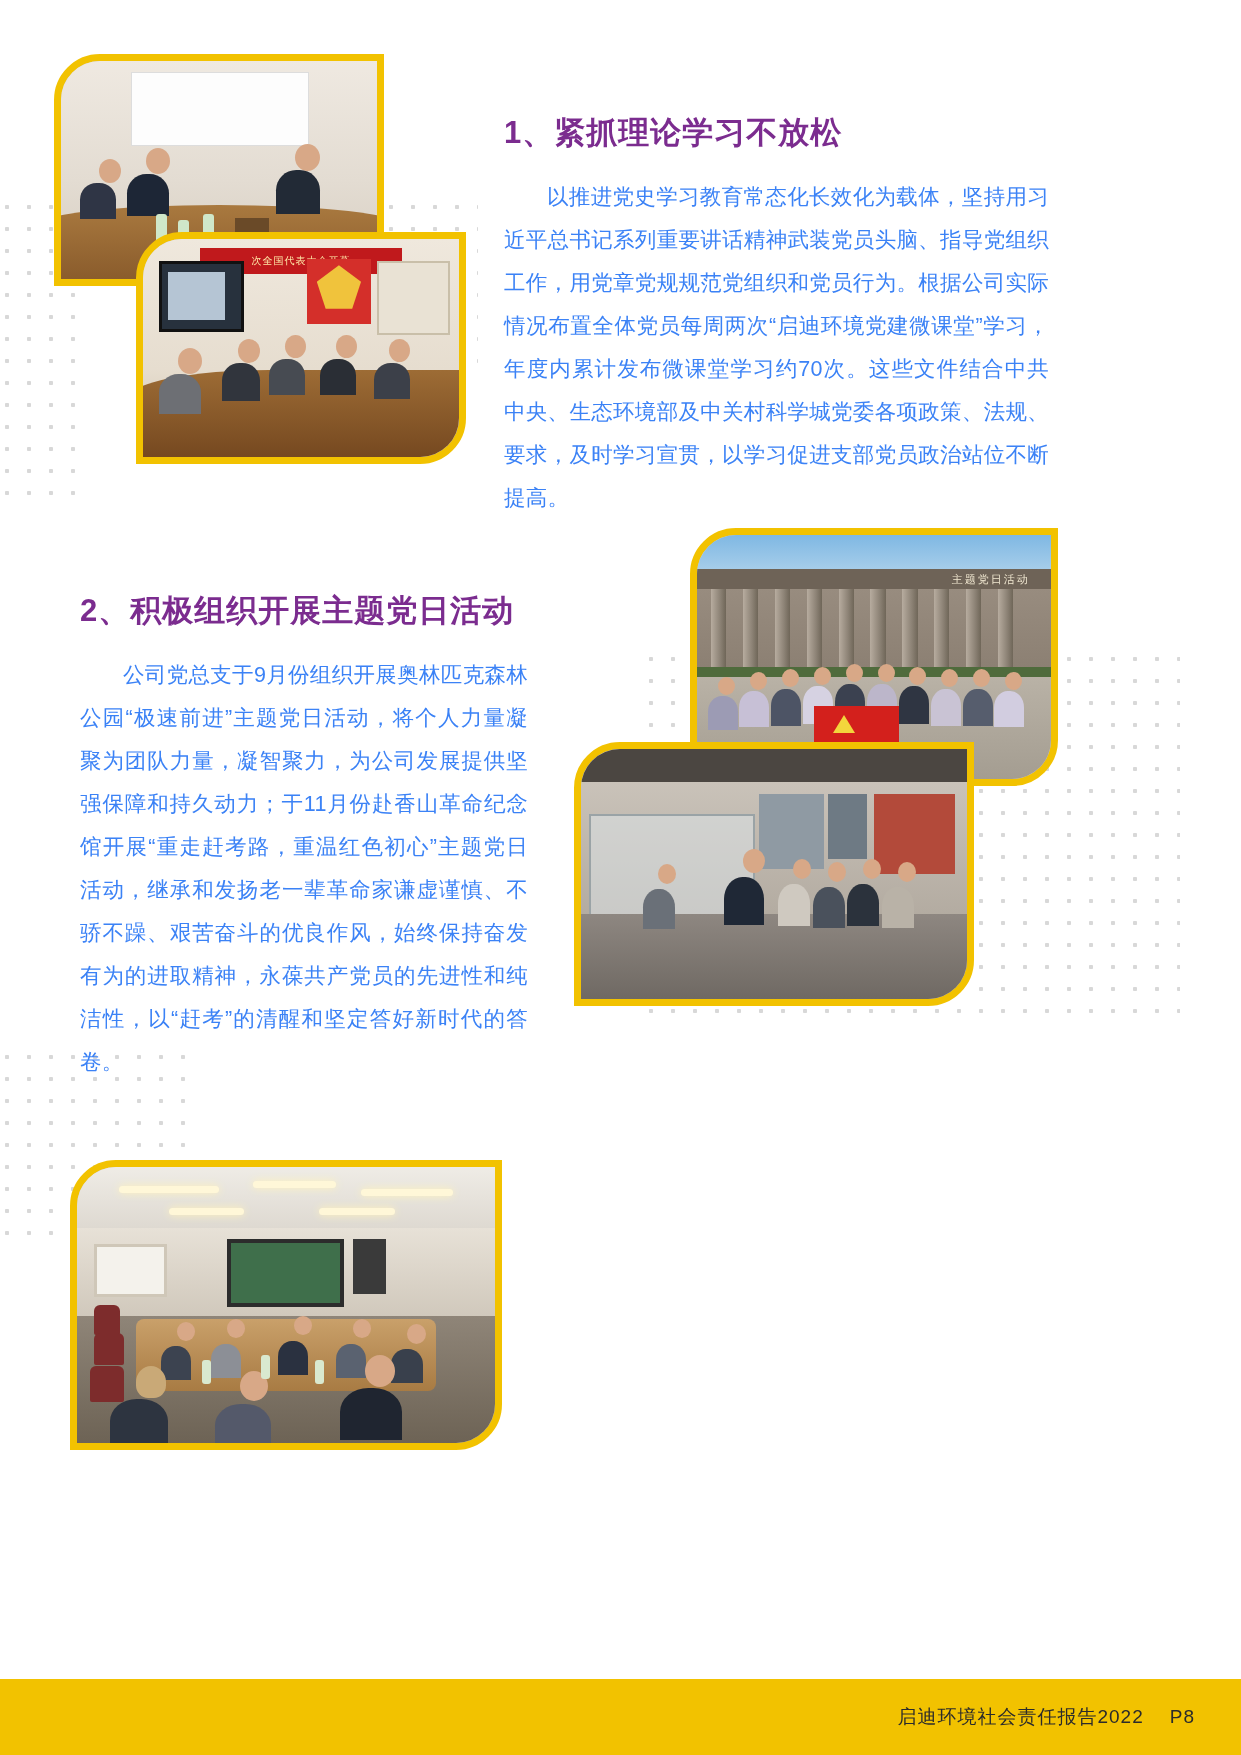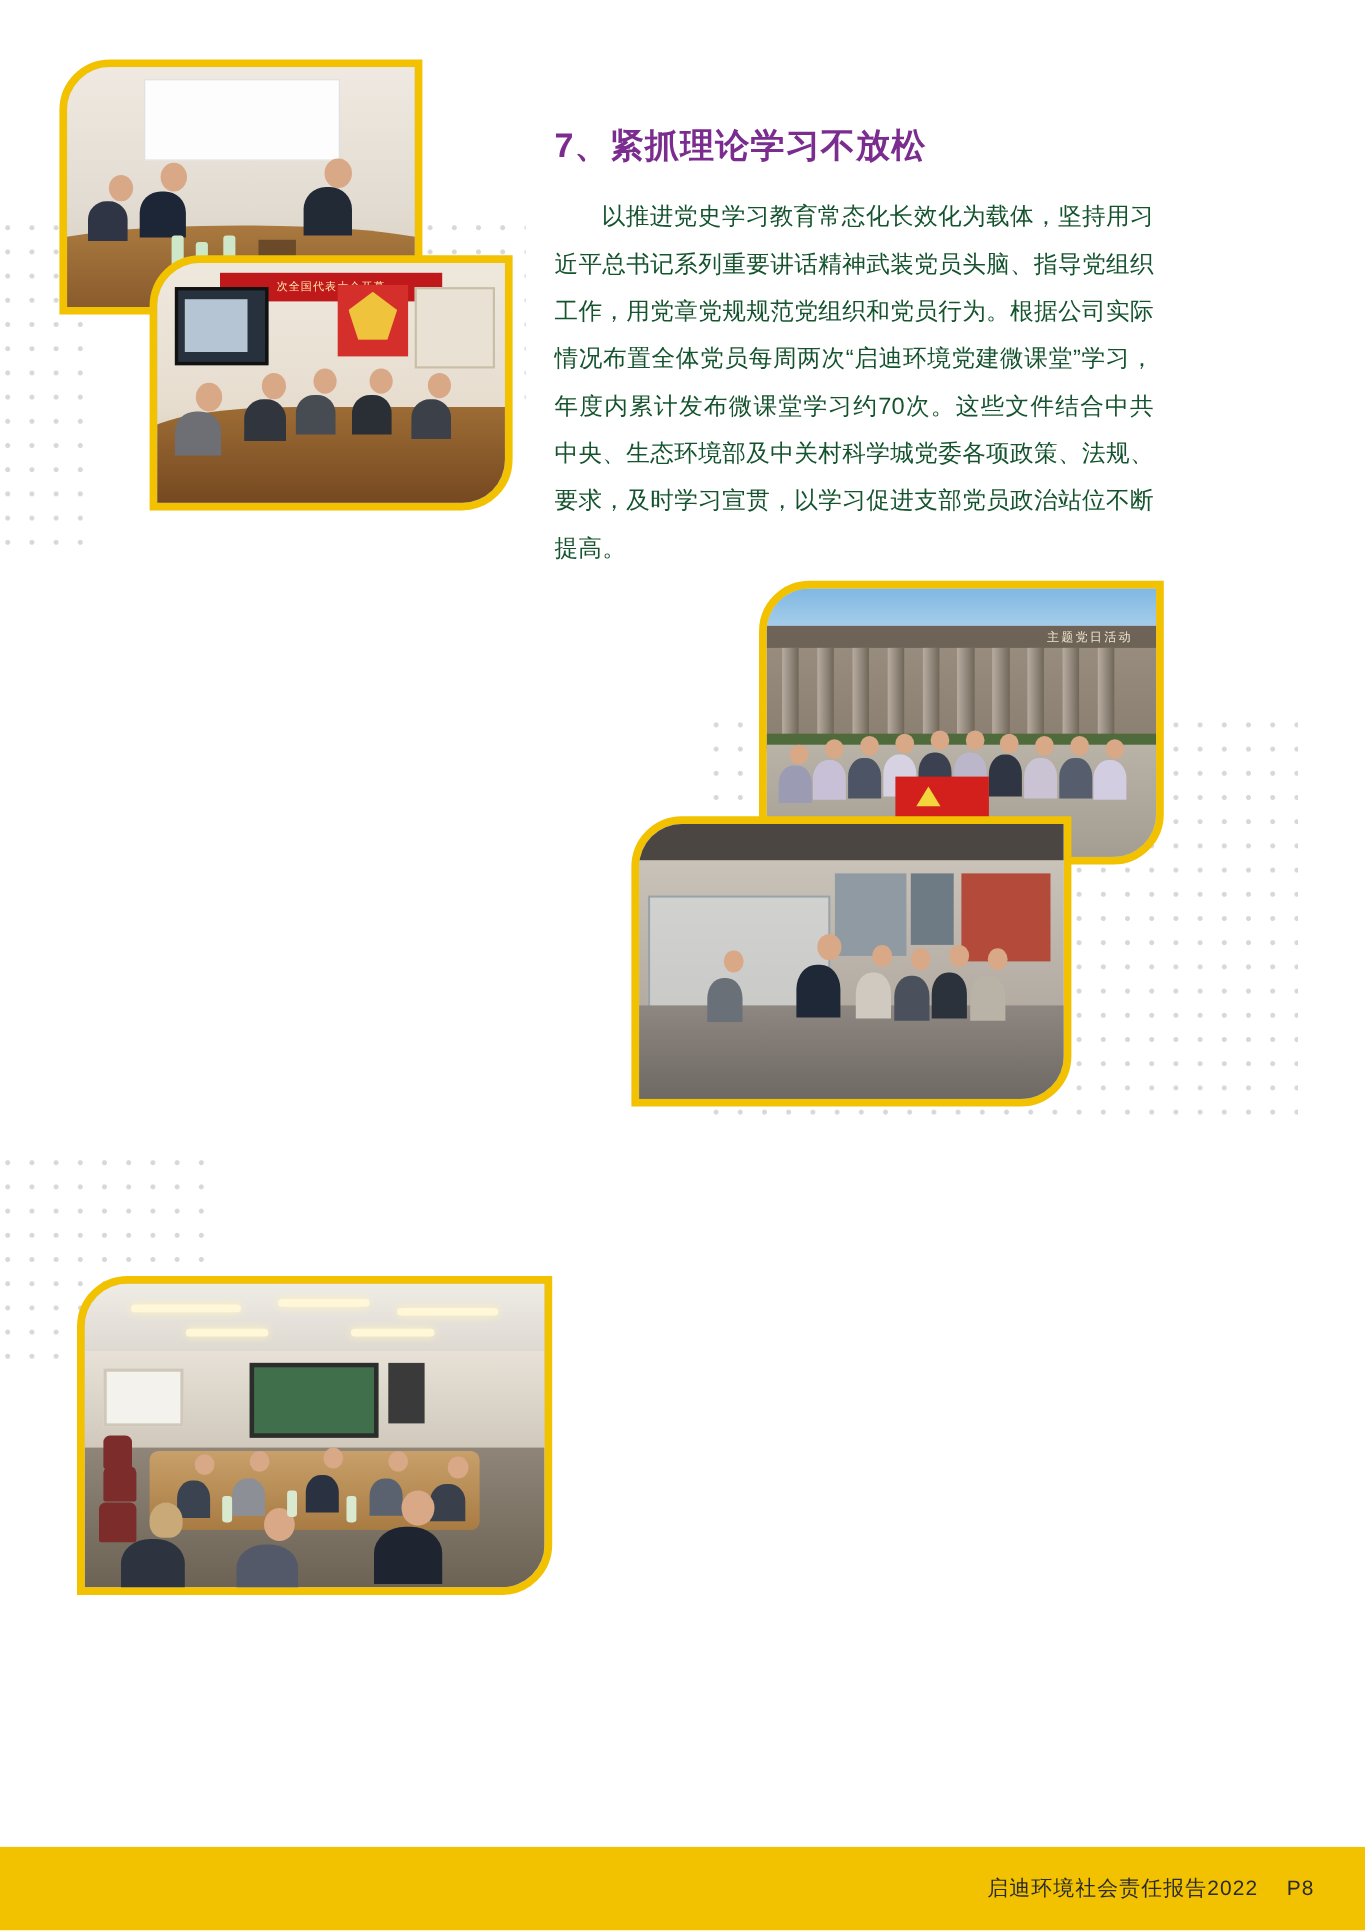--- a/index.html
+++ b/index.html
@@ -25,21 +25,21 @@
   .heading {
     color:#7b2c8f;
     font-weight:bold;
     font-size:31px;
     letter-spacing:1px;
     white-space:nowrap;
   }
 
   
   .para {
-    color:#14532d;
+    color:#3b82f6;
     font-size:21.5px;
     line-height:43px;
     text-align:justify;
     text-justify:inter-ideograph;
     text-indent:2em;
     letter-spacing:0.2px;
   }
 
   
   .photo {
@@ -163,24 +163,28 @@
       <div class="head" style="left:45%;top:44%;width:21px;height:23px;"></div>
       <div class="person" style="left:40%;top:55%;width:36px;height:36px;background:#474b52;"></div>
       <div class="head" style="left:61%;top:44%;width:21px;height:23px;"></div>
       <div class="person" style="left:56%;top:55%;width:36px;height:36px;background:#2a2e35;"></div>
       <div class="head" style="left:78%;top:46%;width:21px;height:23px;"></div>
       <div class="person" style="left:73%;top:57%;width:36px;height:36px;background:#3c4049;"></div>
     </div>
   </div>
 
   <div style="position:absolute; left:504px; top:112px; width:545px;">
-    <div class="heading">7、紧抓理论学习不放松</div>
+    <div class="heading">1、紧抓理论学习不放松</div>
     <div class="para" style="margin-top:22px;">以推进党史学习教育常态化长效化为载体，坚持用习近平总书记系列重要讲话精神武装党员头脑、指导党组织工作，用党章党规规范党组织和党员行为。根据公司实际情况布置全体党员每周两次“启迪环境党建微课堂”学习，年度内累计发布微课堂学习约70次。这些文件结合中共中央、生态环境部及中关村科学城党委各项政策、法规、要求，及时学习宣贯，以学习促进支部党员政治站位不断提高。</div>
   </div>
 
+  <div style="position:absolute; left:80px; top:590px; width:448px;">
+    <div class="heading">2、积极组织开展主题党日活动</div>
+    <div class="para" style="margin-top:22px;">公司党总支于9月份组织开展奥林匹克森林公园“极速前进”主题党日活动，将个人力量凝聚为团队力量，凝智聚力，为公司发展提供坚强保障和持久动力；于11月份赴香山革命纪念馆开展“重走赶考路，重温红色初心”主题党日活动，继承和发扬老一辈革命家谦虚谨慎、不骄不躁、艰苦奋斗的优良作风，始终保持奋发有为的进取精神，永葆共产党员的先进性和纯洁性，以“赶考”的清醒和坚定答好新时代的答卷。</div>
+  </div>
 
   <div class="photo r-tl r-br" style="left:690px; top:528px; width:368px; height:258px;">
     <div class="ph-inner">
       <div class="p3-sky"></div>
       <div class="p3-build"></div>
       <div class="p3-roof"></div>
       <div style="position:absolute;right:6%;top:15%;font-size:11px;color:#efe6cf;letter-spacing:2px;">主题党日活动</div>
       <div class="p3-col" style="left:4%;"></div>
       <div class="p3-col" style="left:13%;"></div>
       <div class="p3-col" style="left:22%;"></div>

